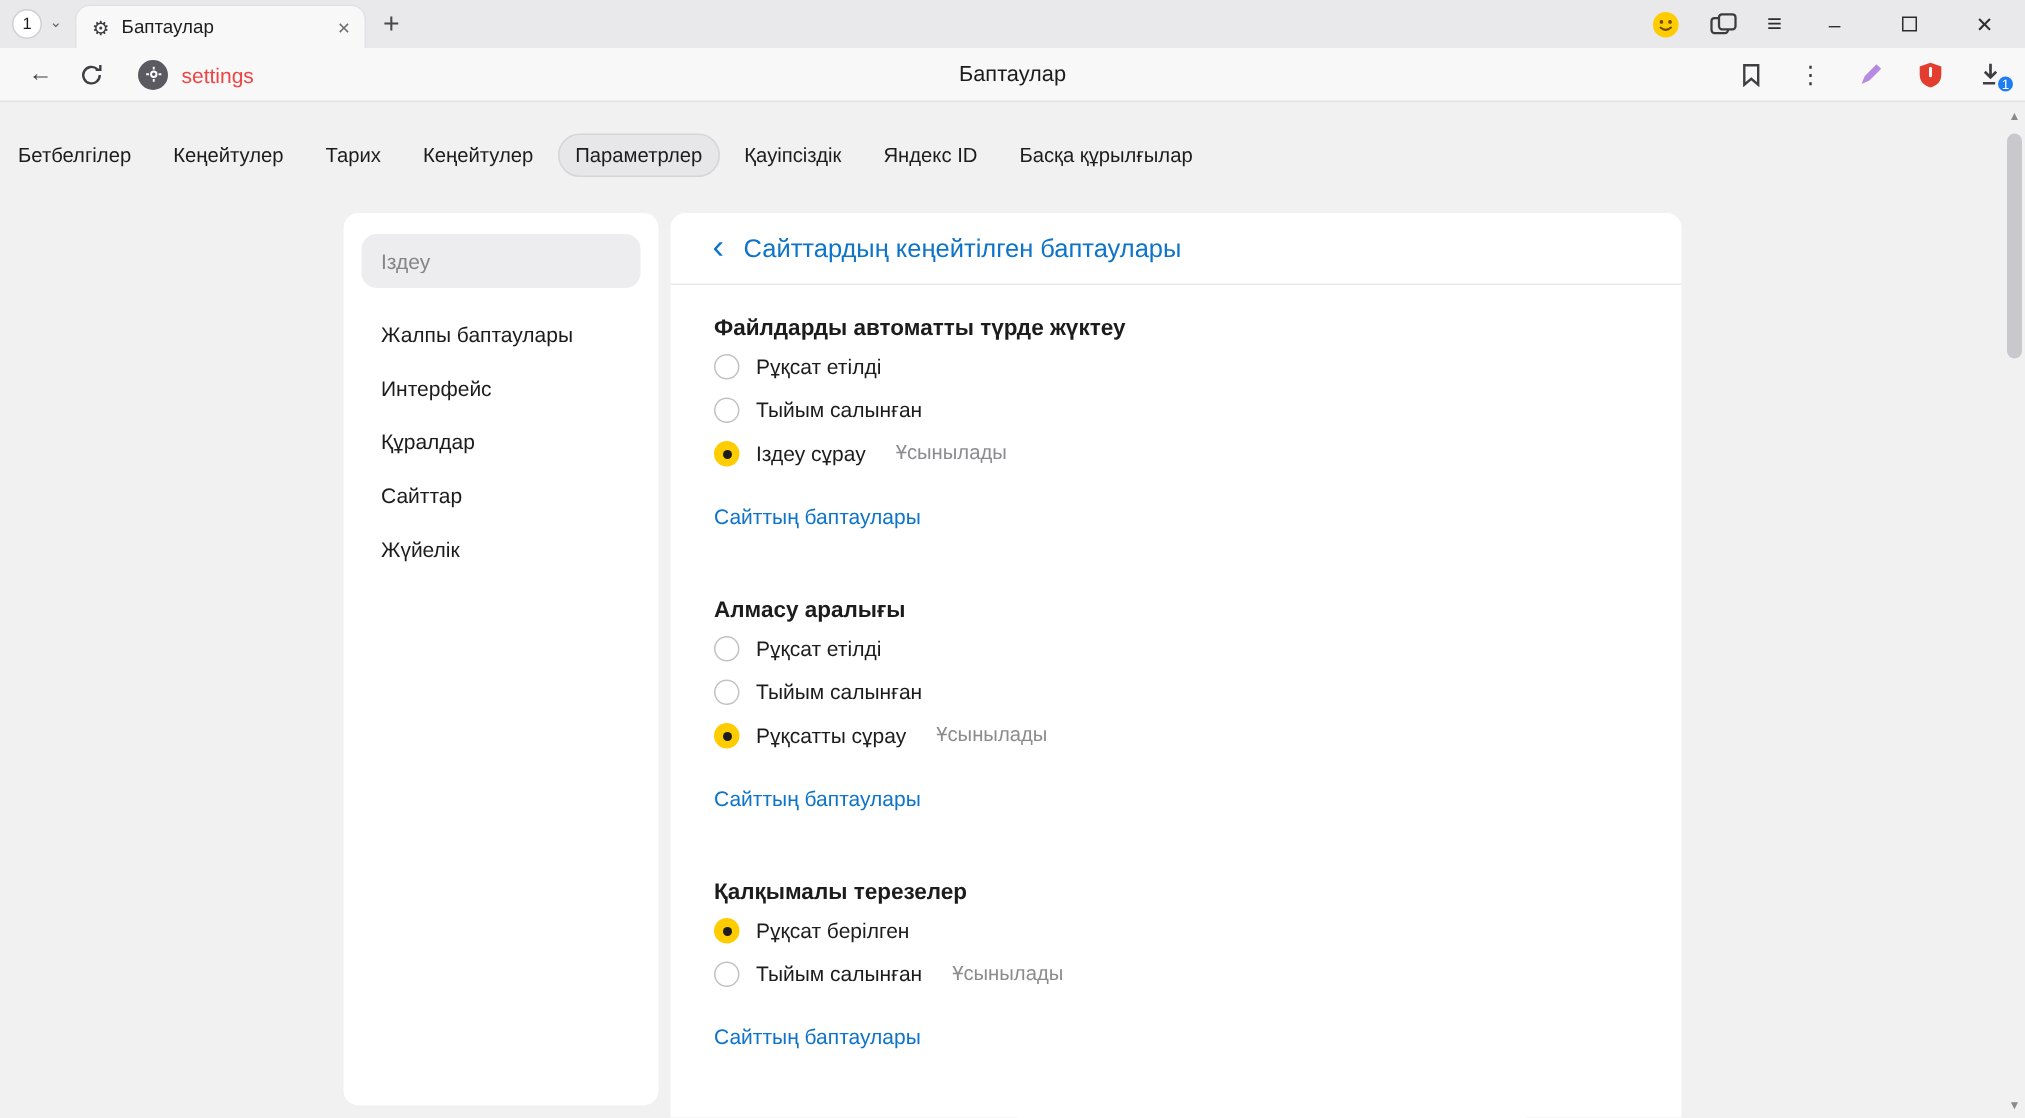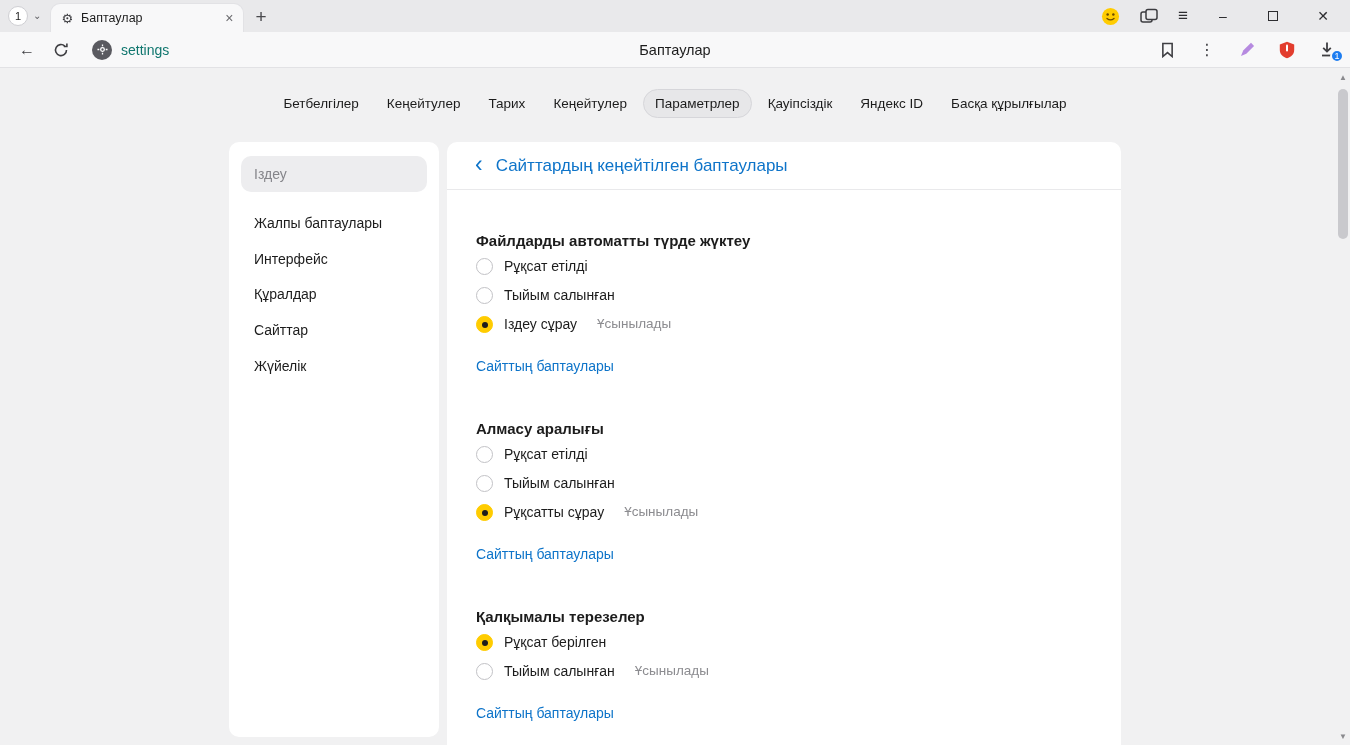--- a/index.html
+++ b/index.html
@@ -19,47 +19,47 @@
   .strip-right{margin-left:auto;display:flex;align-items:center;gap:20px;padding-right:4px}
   .strip-icon{display:flex;align-items:center;justify-content:center;cursor:pointer}
   .win-btn{width:30px;display:flex;align-items:center;justify-content:center;color:#2d2d30;font-size:14px;cursor:pointer}
   .max-box{width:10px;height:10px;border:1.3px solid #2d2d30}
 
   
   .addressbar{height:36px;background:#f8f8f9;border-bottom:1px solid #e2e2e5;display:flex;align-items:center;padding:0 10px;position:relative}
   .nav-icon{width:34px;display:flex;align-items:center;justify-content:center;color:#3f3f43;font-size:16px;cursor:pointer}
   .site-chip{display:flex;align-items:center;gap:9px;margin-left:14px;cursor:pointer}
   .favicon{width:20px;height:20px;border-radius:50%;background:#5a5a60;color:#fff;font-size:11px;display:flex;align-items:center;justify-content:center}
-  .url-text{font-size:14px;color:#0f766e}
+  .url-text{font-size:14px;color:#ef4444}
   .page-title{position:absolute;left:0;right:0;text-align:center;font-size:14.5px;color:#1c1c1c;pointer-events:none}
   .bar-right{margin-left:auto;display:flex;align-items:center;gap:14px;position:relative;z-index:2}
   .ext-icon{position:relative;display:flex;align-items:center;justify-content:center;width:26px;cursor:pointer}
   .dots{font-size:16px;color:#3f3f43}
   .dl-badge{position:absolute;right:-4px;bottom:-5px;background:#1e7df0;color:#fff;font-size:9px;min-width:14px;height:14px;border-radius:8px;display:flex;align-items:center;justify-content:center;border:2px solid #f8f8f9}
 
   
   .content{padding-top:20px}
-  .topnav{display:flex;justify-content:center;align-items:center;gap:4px;height:30px}
+  .topnav{display:flex;align-items:center;gap:4px;height:30px}
   .topnav .item{padding:6px 11px;border-radius:16px;font-size:13.5px;color:#1c1c1c;cursor:pointer;border:1px solid transparent;white-space:nowrap}
   .topnav .item.active{background:#e7e7e9;border-color:#d6d6da}
 
   .cards{display:flex;justify-content:center;align-items:flex-start;gap:8px;margin-top:24px}
   .sidebar{width:210px;background:#fff;border-radius:10px;padding:14px 12px;height:595px}
   .search-box input{width:100%;height:36px;background:#ededef;border:none;border-radius:10px;padding:12px 13px;font-size:14px;color:#1c1c1c;outline:none;font-family:inherit}
   .search-box input::placeholder{color:#85858a;opacity:1}
   .side-list{margin-top:16px}
   .side-item{padding:8px 13px;font-size:14px;border-radius:8px;cursor:pointer;line-height:1.05}
   .side-item + .side-item{margin-top:5px}
 
   .main{width:674px;background:#fff;border-radius:10px;min-height:650px;padding-bottom:30px}
   .main-header{display:flex;align-items:center;gap:13px;padding:12px 28px;border-bottom:1px solid #e9e9eb;color:#0e74c9;font-size:17px;height:48px}
   .back-chev{font-size:23px;line-height:1;cursor:pointer;margin-top:-2px}
   .main-title{cursor:default}
 
-  .section{padding:0 29px;margin-top:42px}
+  .section{padding:0 29px;margin-top:20px}
   .section + .section{margin-top:46px}
   .section h3{font-size:15px;font-weight:bold;margin-bottom:9px;color:#1c1c1c}
   .opt{display:flex;align-items:flex-start;height:29px;gap:11px;font-size:14px;cursor:pointer}
   .radio{width:17px;height:17px;border-radius:50%;border:1.5px solid #c2c2c6;background:#fff;flex:0 0 auto;position:relative}
   .radio.checked{background:#fc0;border-color:#fc0}
   .radio.checked::after{content:"";position:absolute;left:50%;top:50%;width:6px;height:6px;margin:-3px 0 0 -3px;border-radius:50%;background:#1c1c1c}
   .hint{color:#8c8c90;margin-left:9px;font-size:13.5px}
   .sect-link{display:inline-block;margin-top:13px;color:#0e74c9;font-size:14px;cursor:pointer;text-decoration:none}
 
   

